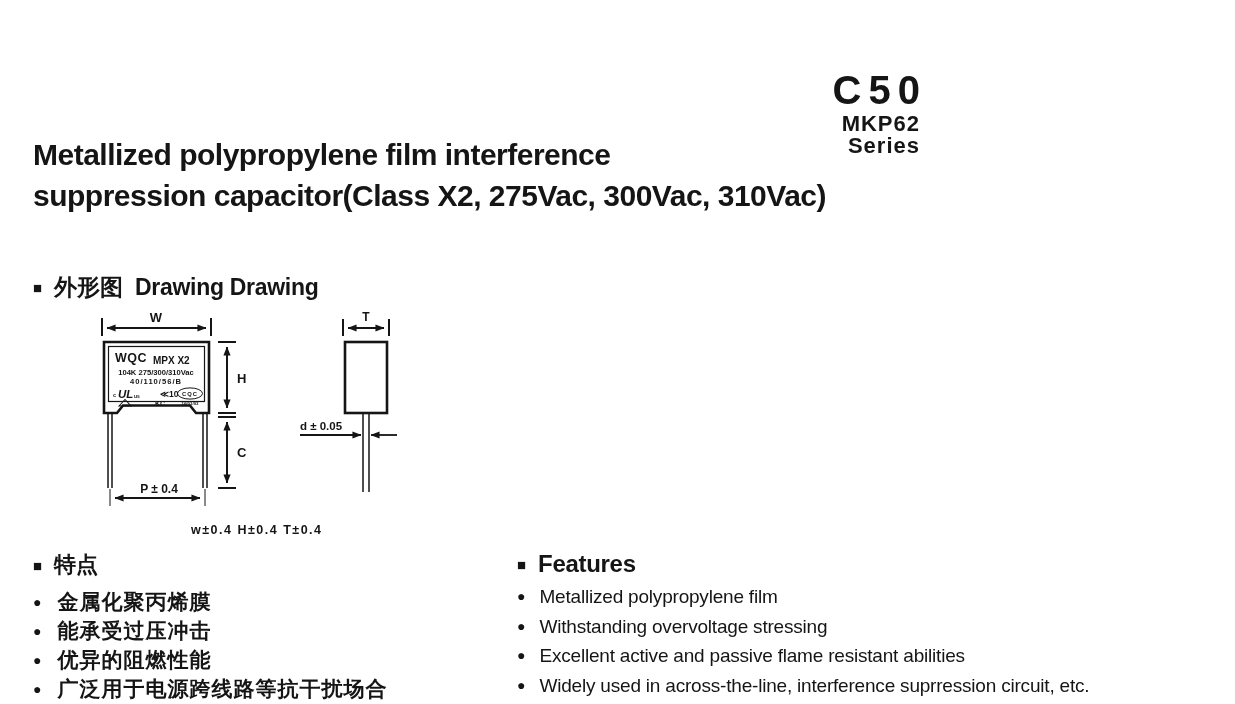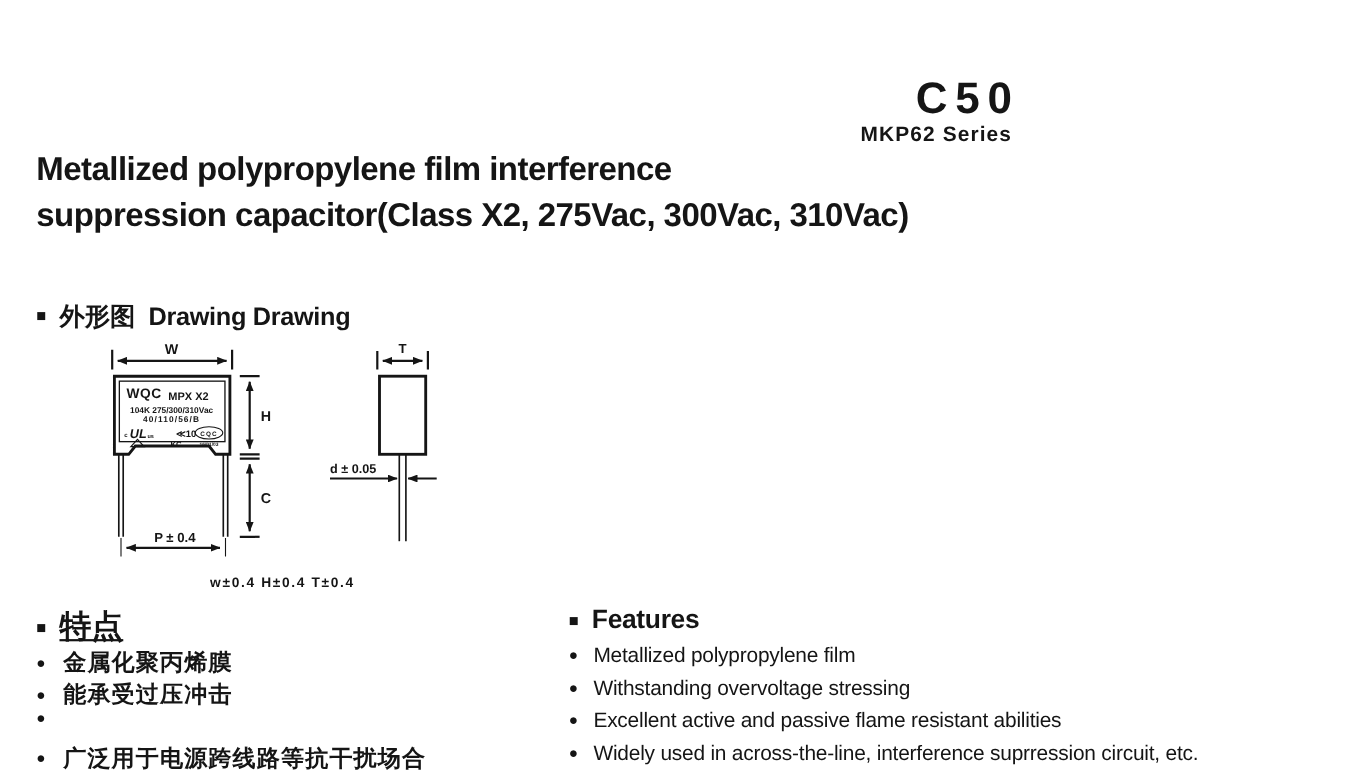--- a/index.html
+++ b/index.html
@@ -4,36 +4,36 @@
 <style>
   * { margin:0; padding:0; box-sizing:border-box; }
   html,body { background:#ffffff; }
   .page {
     position:relative; width:1235px; height:704px; background:#ffffff;
     font-family:"Liberation Sans", sans-serif; color:#151515; overflow:hidden;margin-top:20px;
   }
   
   .series-block { position:absolute; left:775px; top:50px; width:145px; text-align:right; line-height:1; }
   .series-code  { font-size:40px; font-weight:900; letter-spacing:7px; margin-right:-7px; }
-  .series-name  { font-size:19px; font-weight:700; letter-spacing:1px; margin-top:3px; }
+  .series-name  { font-size:22px; font-weight:700; letter-spacing:1px; margin-top:3px; }
   .brand-logo   { position:absolute; left:973px; top:40px; line-height:1; white-space:nowrap; }
   .brand-text   { font-size:76px; font-weight:900; letter-spacing:4px; color:#3fbedc; }
   .brand-reg    { font-size:20px; font-weight:700; color:#3fbedc; vertical-align:38px; }
   
   .title-block { position:absolute; left:33px; top:114px; width:960px; }
   .title-zh { font-size:31px; font-weight:700; line-height:44px; letter-spacing:0; white-space:nowrap; }
   .title-en { font-size:30px; font-weight:700; line-height:41px; letter-spacing:-0.5px; white-space:nowrap; }
   
   .sec-head { position:absolute; display:flex; align-items:center; gap:12px; font-weight:700; }
   .sec-marker { font-size:15px; line-height:1; }
   .sec-zh { font-size:23px; font-weight:700; }
   .sec-en { font-size:23px; font-weight:700; letter-spacing:-0.3px; }
   #outline-head { left:33px; top:252px; }
   #features-zh-head { left:33px; top:530px; }
-  #features-zh-head .sec-zh { font-size:29px;text-decoration:underline; }
+  #features-zh-head .sec-zh { font-size:22px; }
   #features-en-head { left:517px; top:530px; }
   #features-en-head .sec-en { font-size:24px; }
   
   .drawing { position:absolute; left:75px; top:285px; }
   .drawing text { fill:#151515; font-family:"Liberation Sans", sans-serif; font-weight:700; }
   
   .feat-list { position:absolute; list-style:none; }
   #features-zh-list { left:33px; top:568px; width:470px; }
   #features-en-list { left:517px; top:566px; width:700px; }
   .feat-item { display:flex; align-items:baseline; }
@@ -169,20 +169,21 @@
     <li class="feat-item">
       <span class="feat-dot">●</span>
       <span class="feat-text">金属化聚丙烯膜</span>
       </li>
     <li class="feat-item">
       <span class="feat-dot">●</span>
       <span class="feat-text">能承受过压冲击</span>
       </li>
     <li class="feat-item">
       <span class="feat-dot">●</span>
+      <span class="feat-text">优异的阻燃性能</span>
       </li>
     <li class="feat-item">
       <span class="feat-dot">●</span>
       <span class="feat-text">广泛用于电源跨线路等抗干扰场合</span>
       </li>
   </ul>
 
   <div class="sec-head" id="features-en-head">
     <span class="sec-marker">■</span>
     <span class="sec-en">Features</span>

